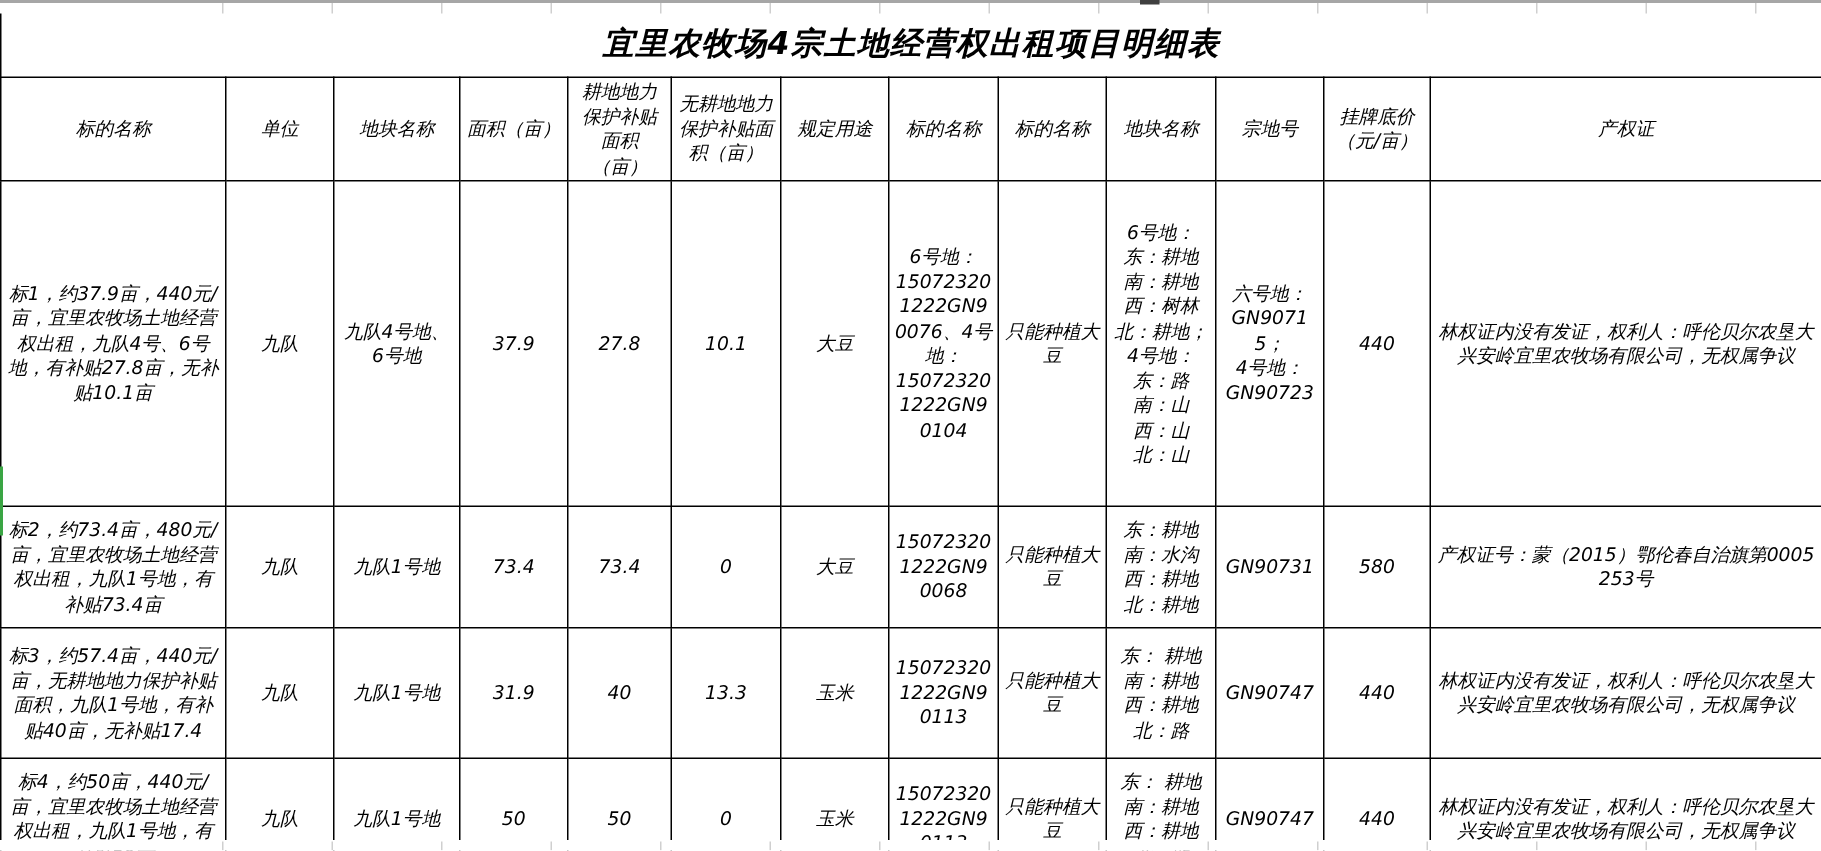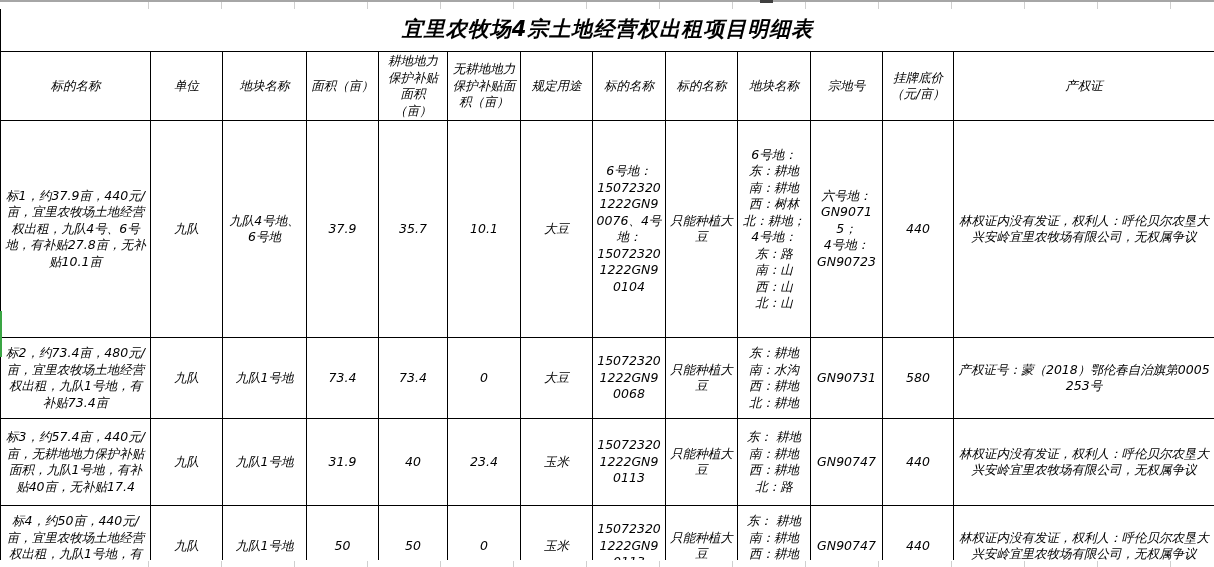--- a/index.html
+++ b/index.html
@@ -99,21 +99,21 @@
         <th>挂牌底价（元/亩）</th>
         <th>产权证</th>
       </tr>
     </thead>
     <tbody>
       <tr class="r1">
         <td>标1，约37.9亩，440元/亩，宜里农牧场土地经营权出租，九队4号、6号地，有补贴27.8亩，无补贴10.1亩</td>
         <td>九队</td>
         <td>九队4号地、6号地</td>
         <td>37.9</td>
-        <td>35.7</td>
+        <td>27.8</td>
         <td>10.1</td>
         <td>大豆</td>
         <td class="pre">6号地：
 150723201222GN90076、4号地：
 150723201222GN90104</td>
         <td>只能种植大豆</td>
         <td class="pre">6号地：
 东：耕地
 南：耕地
 西：树林
@@ -139,29 +139,29 @@
         <td>0</td>
         <td>大豆</td>
         <td class="pre">150723201222GN90068</td>
         <td>只能种植大豆</td>
         <td class="pre">东：耕地
 南：水沟
 西：耕地
 北：耕地</td>
         <td class="pre">GN90731</td>
         <td>580</td>
-        <td>产权证号：蒙（2018）鄂伦春自治旗第0005253号</td>
+        <td>产权证号：蒙（2015）鄂伦春自治旗第0005253号</td>
       </tr>
       <tr class="r3">
         <td>标3，约57.4亩，440元/亩，无耕地地力保护补贴面积，九队1号地，有补贴40亩，无补贴17.4</td>
         <td>九队</td>
         <td>九队1号地</td>
         <td>31.9</td>
         <td>40</td>
-        <td>23.4</td>
+        <td>13.3</td>
         <td>玉米</td>
         <td class="pre">150723201222GN90113</td>
         <td>只能种植大豆</td>
         <td class="pre">东： 耕地
 南：耕地
 西：耕地
 北：路</td>
         <td class="pre">GN90747</td>
         <td>440</td>
         <td>林权证内没有发证，权利人：呼伦贝尔农垦大兴安岭宜里农牧场有限公司，无权属争议</td>

